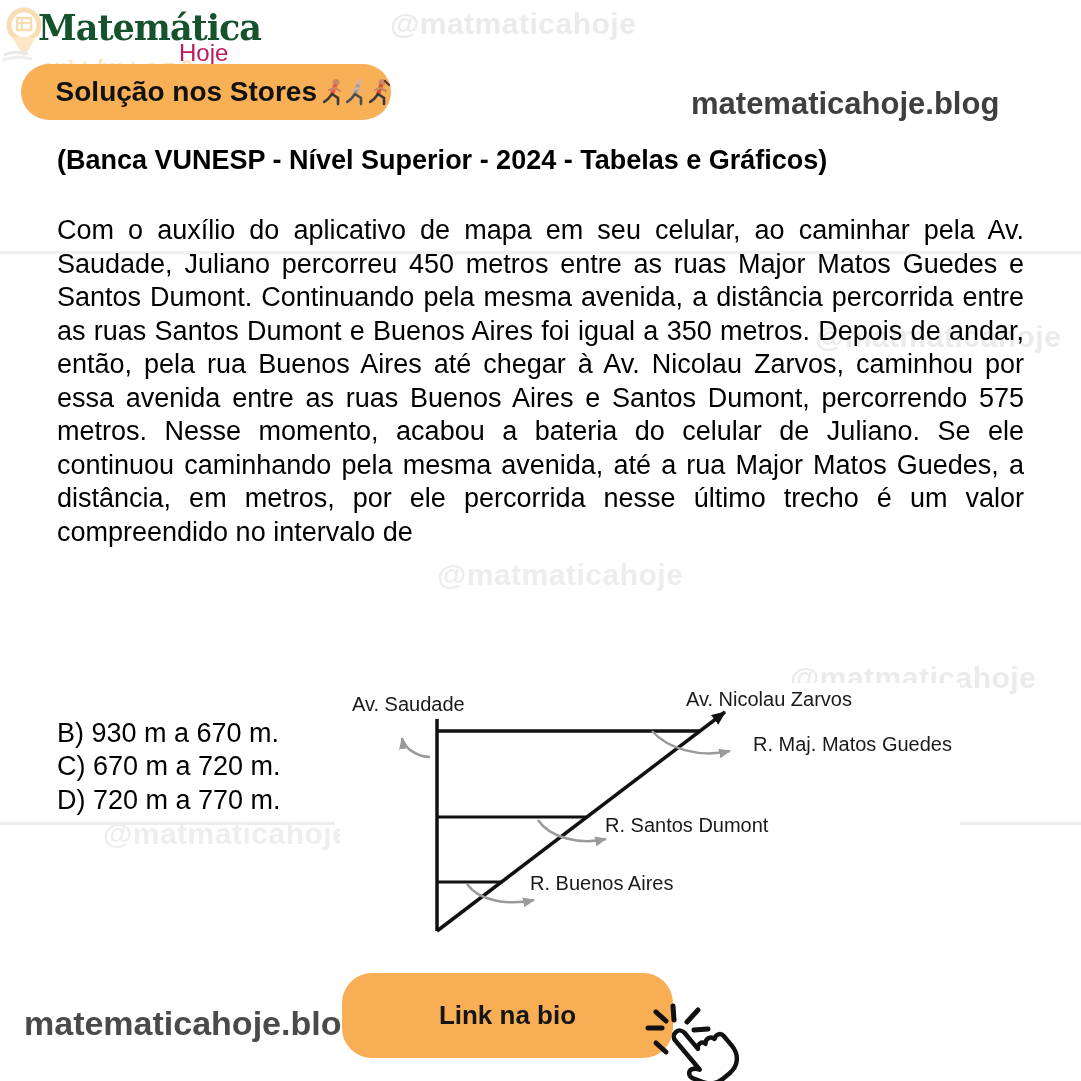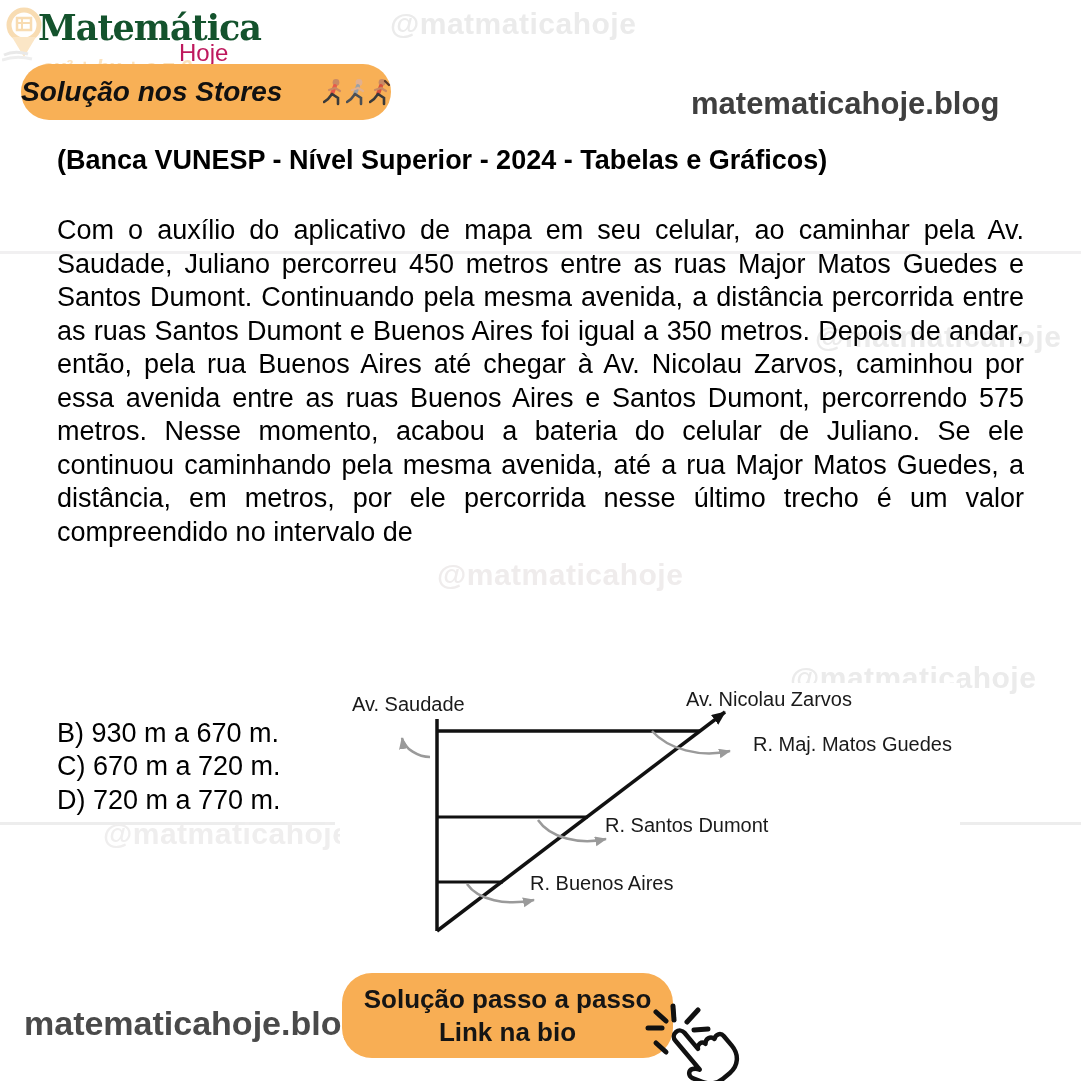--- a/index.html
+++ b/index.html
@@ -19,22 +19,22 @@
   .logo { left:2px; top:3px; width:240px; height:62px; }
   .logo-title { position:absolute; left:36px; top:4px; font-family:"DejaVu Serif", serif;
                 font-weight:bold; font-size:35px; color:#14532d; letter-spacing:-1px; }
   .logo-formula { position:absolute; left:40px; top:52px; font-style:italic;
                   font-weight:bold; font-size:21px; color:#fbe2bd; white-space:nowrap; }
   .logo-sub { position:absolute; left:177px; top:36px; font-weight:normal;
               font-size:24px; color:#be185d; }
 
   
   .stores-btn { left:21px; top:64px; width:370px; height:56px; border-radius:28px;
-                background:#F8B056; display:flex; align-items:center; justify-content:space-between;
-                gap:6px; border:none; cursor:pointer;font-style:italic; }
+                background:#F8B056; display:flex; align-items:center; justify-content:flex-end;
+                gap:6px; border:none; cursor:pointer; }
   .stores-btn .lbl { font-weight:bold; font-size:28px; color:#111; }
   .runners { display:flex; gap:1px; }
 
   .blog-top { left:691px; top:86px; font-weight:bold; font-size:31px; color:#3f3f3f; }
   .blog-bottom { left:24px; top:1004px; font-weight:bold; font-size:34px; color:#4a4a4a; }
 
   .q-heading { left:57px; top:144px; width:967px; font-weight:bold; font-size:27px;
                line-height:33.5px; white-space:nowrap; }
   .q-body { left:57px; top:214px; width:967px; font-size:27px; line-height:33.5px; }
   .q-body p { text-align:justify; margin:0; }
@@ -146,21 +146,20 @@
     <text x="346" y="23">Av. Nicolau Zarvos</text>
     <text x="413" y="68">R. Maj. Matos Guedes</text>
     <text x="265" y="149">R. Santos Dumont</text>
     <text x="190" y="207">R. Buenos Aires</text>
   </svg>
 </div>
 
 <div class="abs blog-bottom">matematicahoje.blog</div>
 
 <button class="abs solution-btn">
-  <span class="l1">Solução passo a passo</span>
   <span class="l2">Link na bio</span>
 </button>
 
 <svg class="abs hand" width="120" height="96" viewBox="0 0 120 96">
 
   <g stroke="#111" stroke-width="5" stroke-linecap="round">
     <line x1="18" y1="43" x2="32" y2="43"></line>
     <line x1="26" y1="27" x2="36" y2="36"></line>
     <line x1="43" y1="21" x2="44" y2="35"></line>
     <line x1="68" y1="25" x2="57" y2="37"></line>

